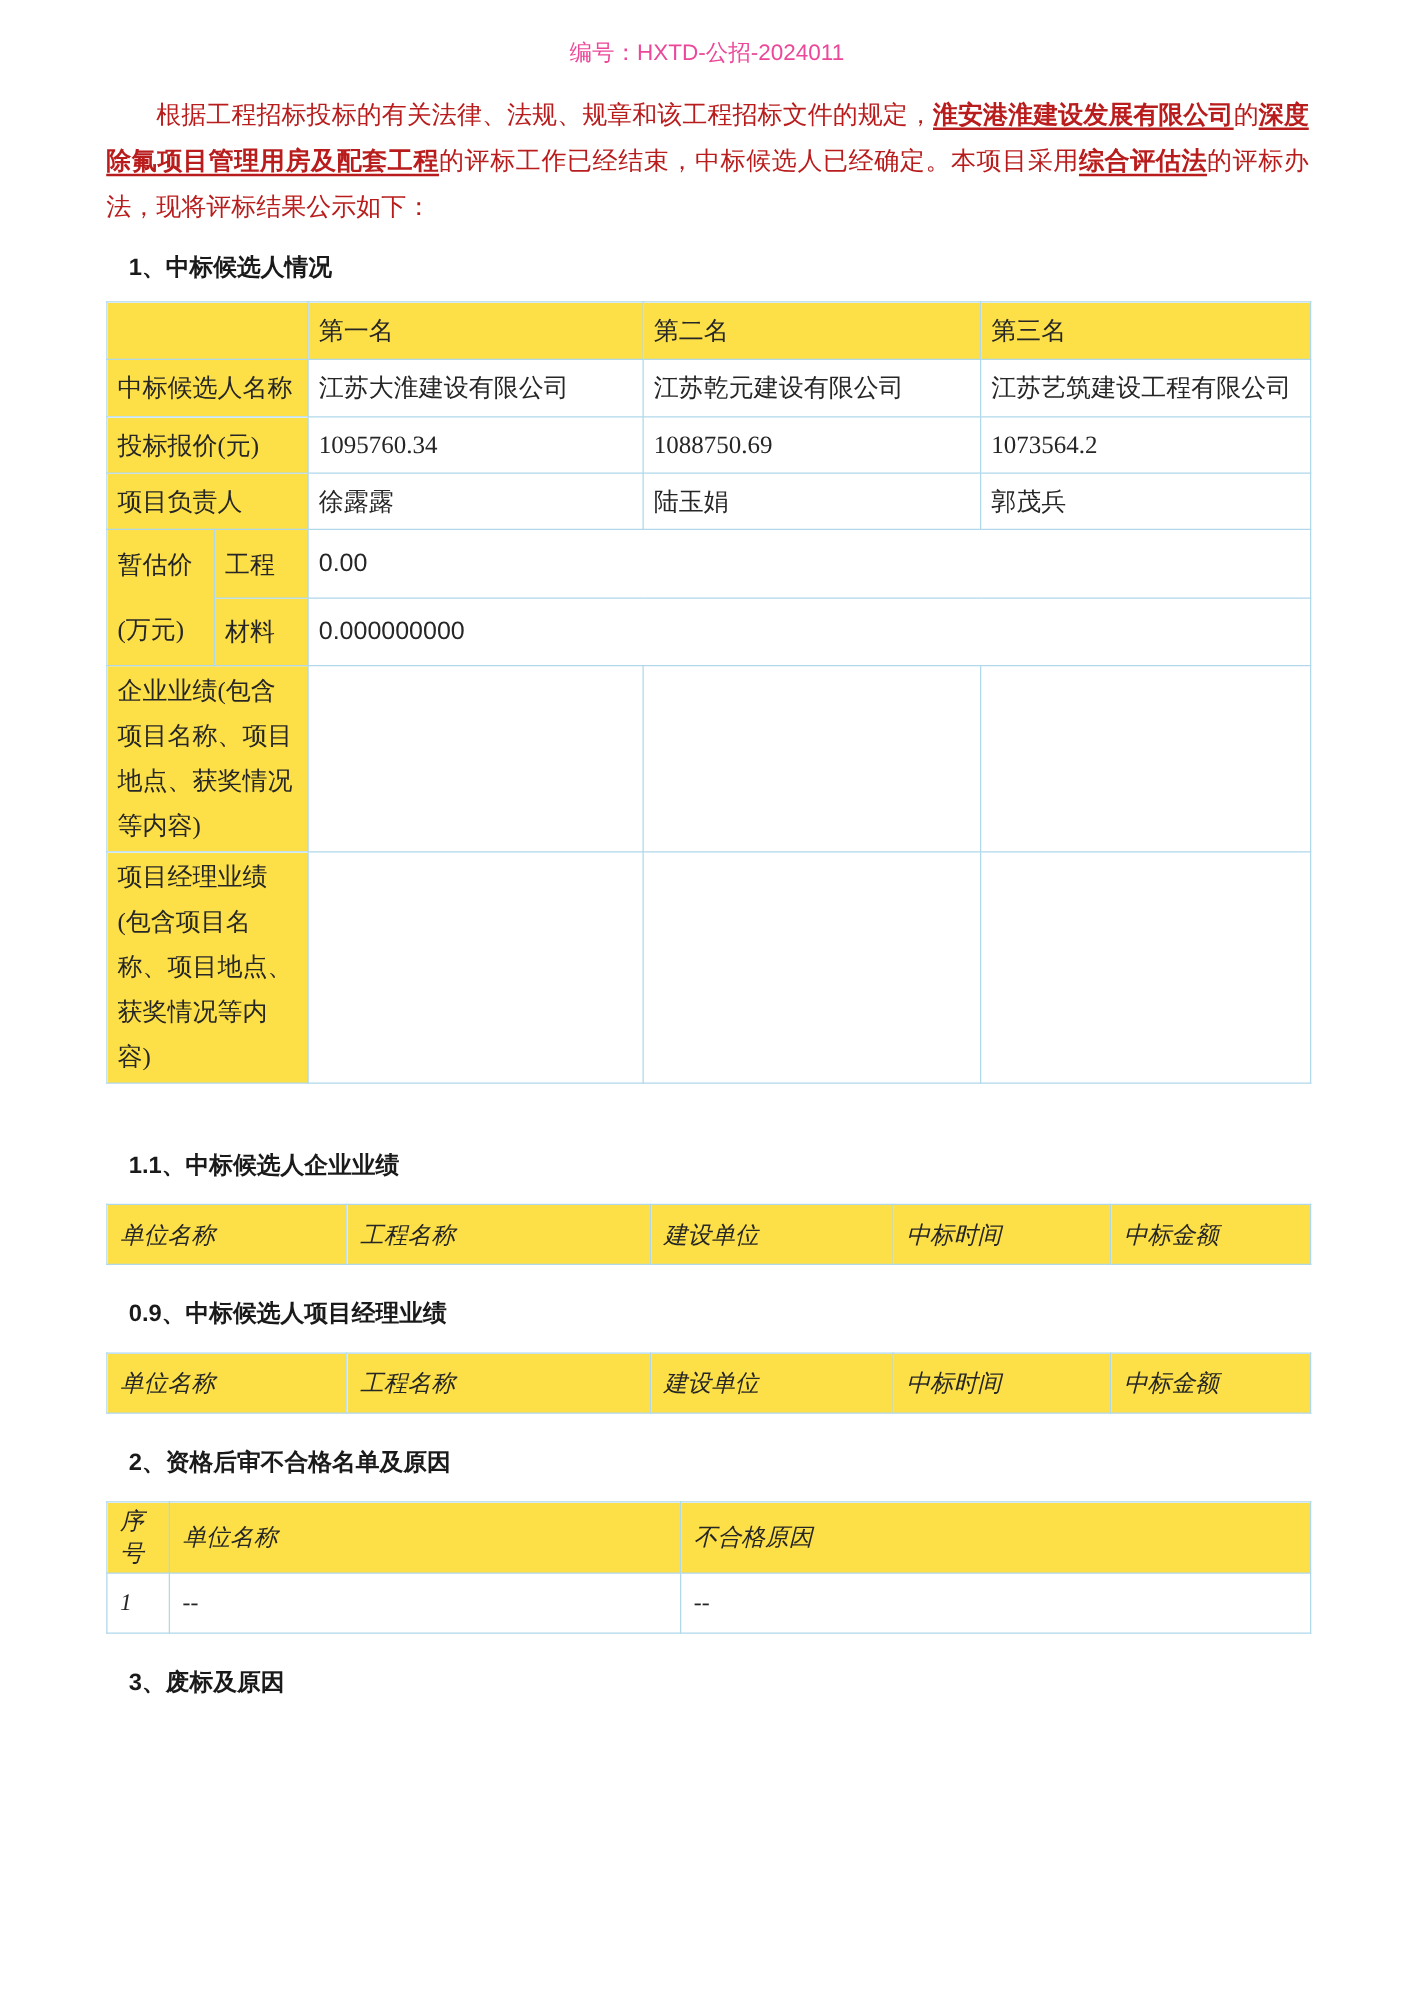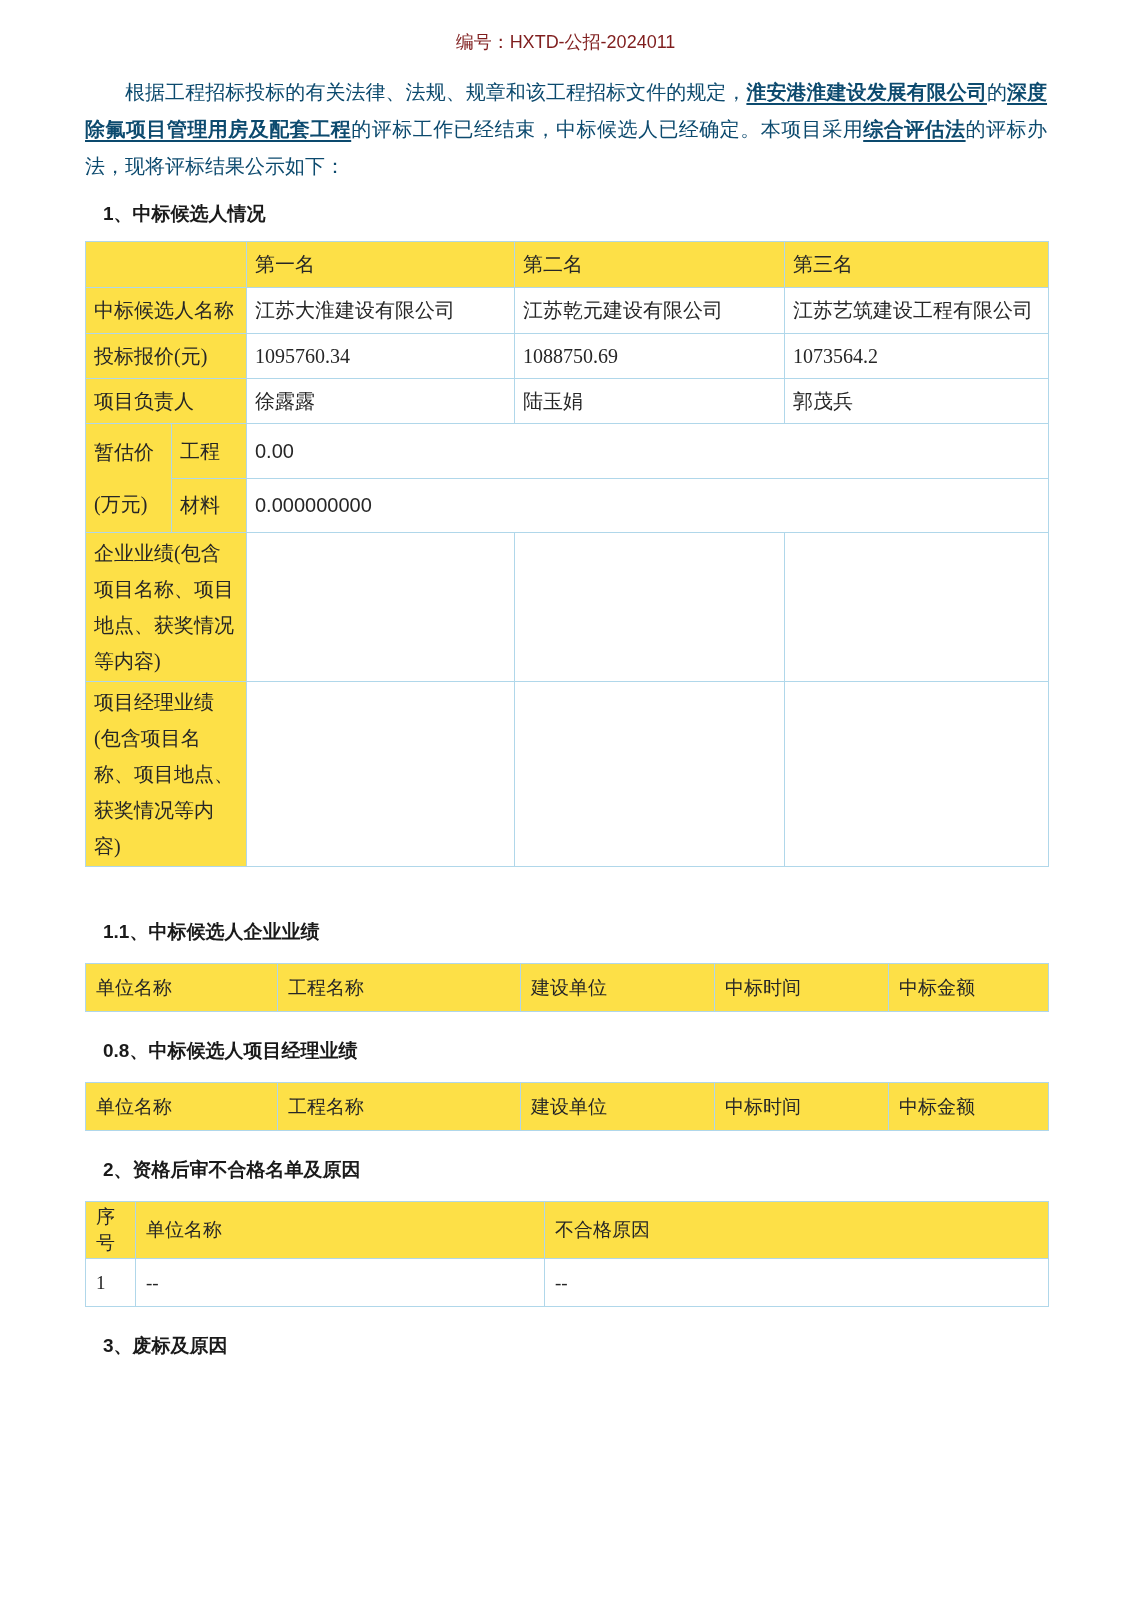--- a/index.html
+++ b/index.html
@@ -20,29 +20,29 @@
     font-weight: bold;
     font-size: 24px;
     color: #1a1a1a;
     letter-spacing: 1px;
   }
   .doc-no {
     margin-top: 30px;
     text-align: center;
     font-family: "Liberation Sans", "DejaVu Sans", sans-serif;
     font-size: 18px;
-    color: #7f1d1d;
+    color: #ec4899;
   }
   .intro {
     margin: 20px 84px 0 85px;
     font-size: 20px;
     line-height: 37px;
     text-align: justify;
     text-indent: 2em;
-    color: #0c4a6e;
+    color: #b91c1c;
   }
   .intro .em {
     font-weight: bold;
     text-decoration: underline;
     text-underline-offset: 4px;
   }
 
   .sec {
     margin-left: 103px;
     font-family: "Liberation Sans", "DejaVu Sans", sans-serif;
@@ -82,21 +82,21 @@
     vertical-align: top;
     padding-top: 5px;
     line-height: 36px;
   }
   td.est-label { line-height: 52px; }
   td.num-sans {
     font-family: "Liberation Sans", "DejaVu Sans", sans-serif;
     font-size: 19px;
   }
   table.tbl.sub { margin-top: 18px; }
-  table.tbl.sub td { font-size: 19px; padding-left: 10px; }
+  table.tbl.sub td { font-size: 19px; padding-left: 10px; font-style: italic; }
 </style>
 </head>
 <body>
 
 <div class="page">
 
 
   <div class="doc-no">编号：HXTD-公招-2024011</div>
 
   <p class="intro"><span>根据工程招标投标的有关法律、法规、规章和该工程招标文件的规定，</span><span class="em">淮安港淮建设发展有限公司</span><span>的</span><span class="em">深度除氟项目管理用房及配套工程</span><span>的评标工作已经结束，中标候选人已经确定。本项目采用</span><span class="em">综合评估法</span><span>的评标办法，现将评标结果公示如下：</span></p>
@@ -174,21 +174,21 @@
       <tr class="h48">
         <td class="hdr">单位名称</td>
         <td class="hdr">工程名称</td>
         <td class="hdr">建设单位</td>
         <td class="hdr">中标时间</td>
         <td class="hdr">中标金额</td>
       </tr>
     </tbody>
   </table>
 
-  <div class="sec s12">0.8、中标候选人项目经理业绩</div>
+  <div class="sec s12">0.9、中标候选人项目经理业绩</div>
 
   <table class="tbl sub">
     <colgroup>
       <col style="width:192px">
         <col style="width:243px">
         <col style="width:194px">
         <col style="width:174px">
         <col style="width:160px">
     </colgroup>
     <tbody>

